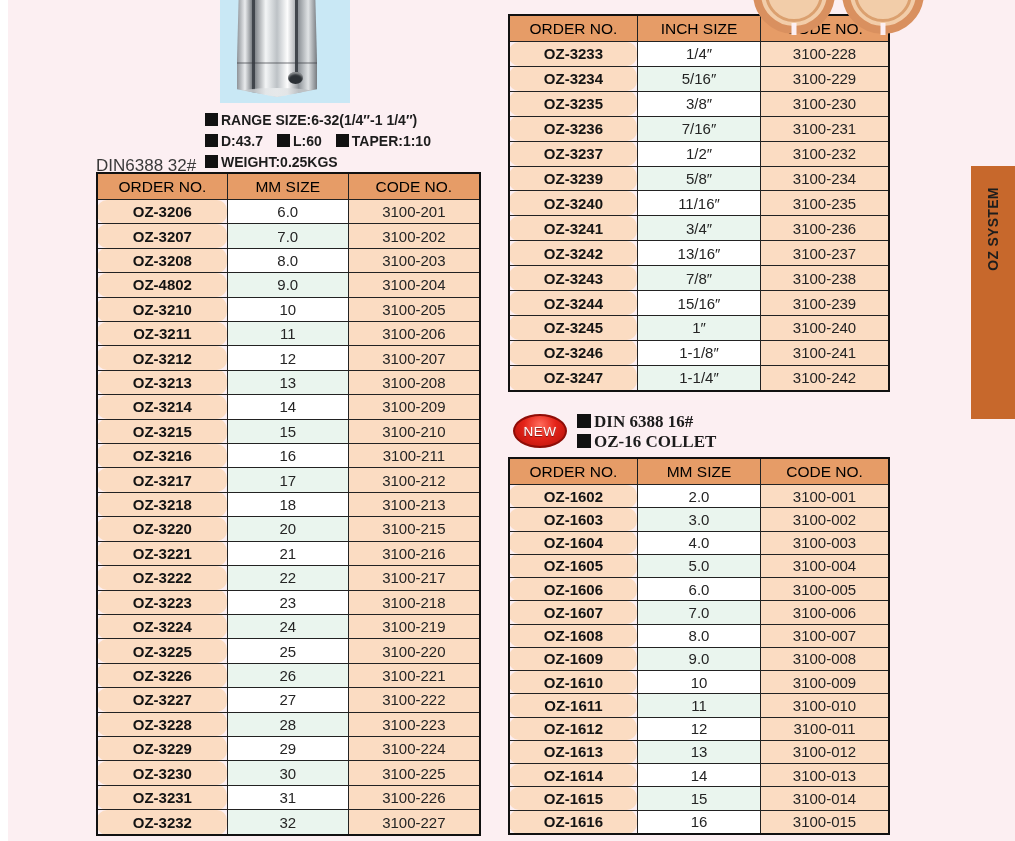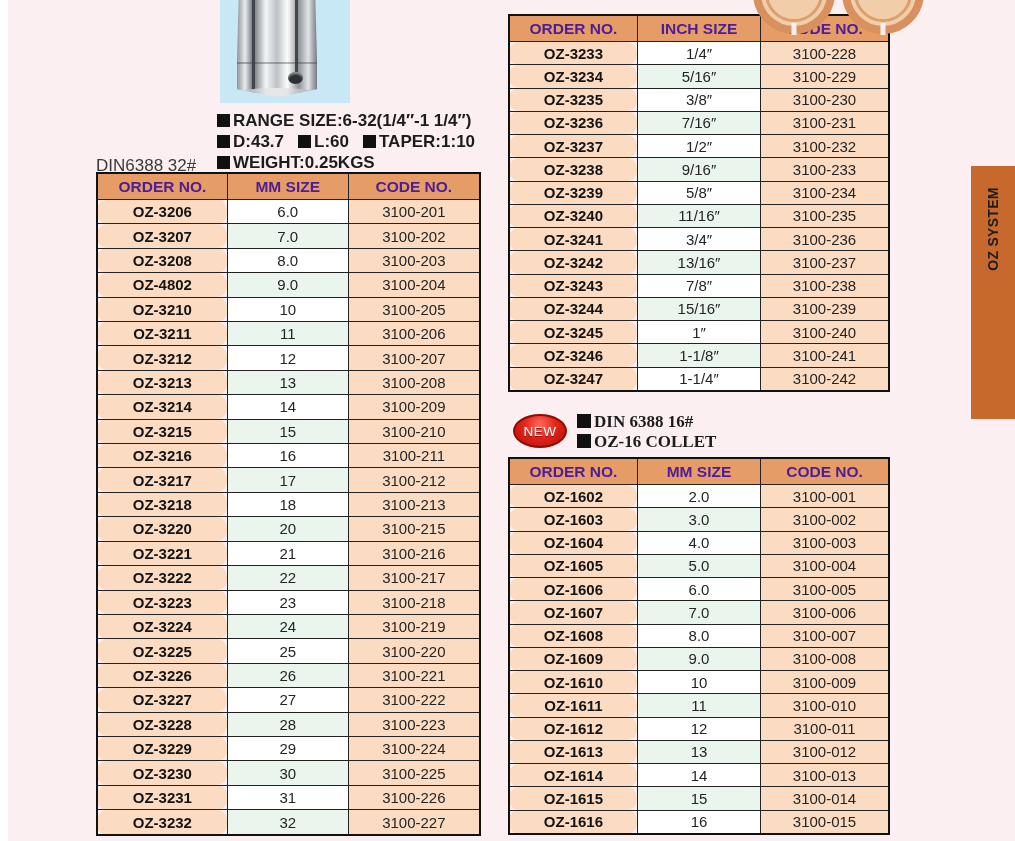--- a/index.html
+++ b/index.html
@@ -21,37 +21,37 @@
   .slot1 { position:absolute; left:15px; top:0; bottom:7px; width:3px; background:#41464c; }
   .slot2 { position:absolute; left:58px; top:0; height:72px; width:3px; background:#41464c; }
   .shoulder { position:absolute; left:0; right:0; top:62px; height:2px; background:rgba(55,58,62,.35); }
   .hole { position:absolute; left:51px; top:72px; width:15px; height:12px; border-radius:50%;
           background:#2c3136; box-shadow:inset 0 2px 2px rgba(255,255,255,.45); }
   .bottom-face { position:absolute; left:2px; right:2px; bottom:0; height:9px; border-radius:50%;
           background:linear-gradient(90deg,#b9bec2,#f0f2f3,#a9aeb2); opacity:.8; }
 
   
   .model-block { position:absolute; left:96px; top:111px; font-size:17px; line-height:21px; color:#3a3a3a;margin-top:44px; }
-  .specs { position:absolute; left:217px; top:110px; font-size:17px; font-weight:bold; line-height:21px; white-space:nowrap; }
+  .specs { position:absolute; left:205px; top:110px; font-size:14px; font-weight:bold; line-height:21px; white-space:nowrap; }
   .bullet { display:inline-block; width:13px; height:13px; background:#111; margin-right:3px; vertical-align:-1px; }
   .spec-gap { display:inline-block; width:14px; }
 
   
   .tbl-wrap { position:absolute; }
   .tbl-left   { left:96px;  top:172px; width:385px; height:664px; }
   .tbl-rtop   { left:508px; top:14px;  width:382px; height:378px; }
   .tbl-rbot   { left:508px; top:457px; width:382px; height:378px; }
   table.cat {
     width:100%; height:100%; border-collapse:collapse; table-layout:fixed;
     border:2px solid #111;
   }
   table.cat th, table.cat td {
     border:1px solid #222; text-align:center; padding:0 2px; overflow:hidden;
   }
-  table.cat th { background:#e69c67; font-size:15.5px; font-weight:bold; height:25px; color:#4c1d95; }
+  table.cat th { background:#e69c67; font-size:15.5px; font-weight:normal; height:25px; color:#000000; }
   table.cat td { font-size:15px; color:#242424; }
   table.cat td:nth-child(1), table.cat td:nth-child(3) { background:#fbdcc2; }
   table.cat td:nth-child(1) { font-weight:bold; color:#131313;border-radius:10px; }
   table.cat tbody tr:nth-child(odd)  td:nth-child(2) { background:#ffffff; }
   table.cat tbody tr:nth-child(even) td:nth-child(2) { background:#eaf5ee; }
 
   
   .new-badge {
     position:absolute; left:513px; top:414px; width:54px; height:34px;
     border-radius:50%;
@@ -299,25 +299,20 @@
             <td>OZ-3236</td>
             <td>7/16″</td>
             <td>3100-231</td>
           </tr>
           <tr>
             <td>OZ-3237</td>
             <td>1/2″</td>
             <td>3100-232</td>
           </tr>
           <tr>
-            <td>OZ-3238</td>
-            <td>9/16″</td>
-            <td>3100-233</td>
-          </tr>
-          <tr>
             <td>OZ-3239</td>
             <td>5/8″</td>
             <td>3100-234</td>
           </tr>
           <tr>
             <td>OZ-3240</td>
             <td>11/16″</td>
             <td>3100-235</td>
           </tr>
           <tr>

